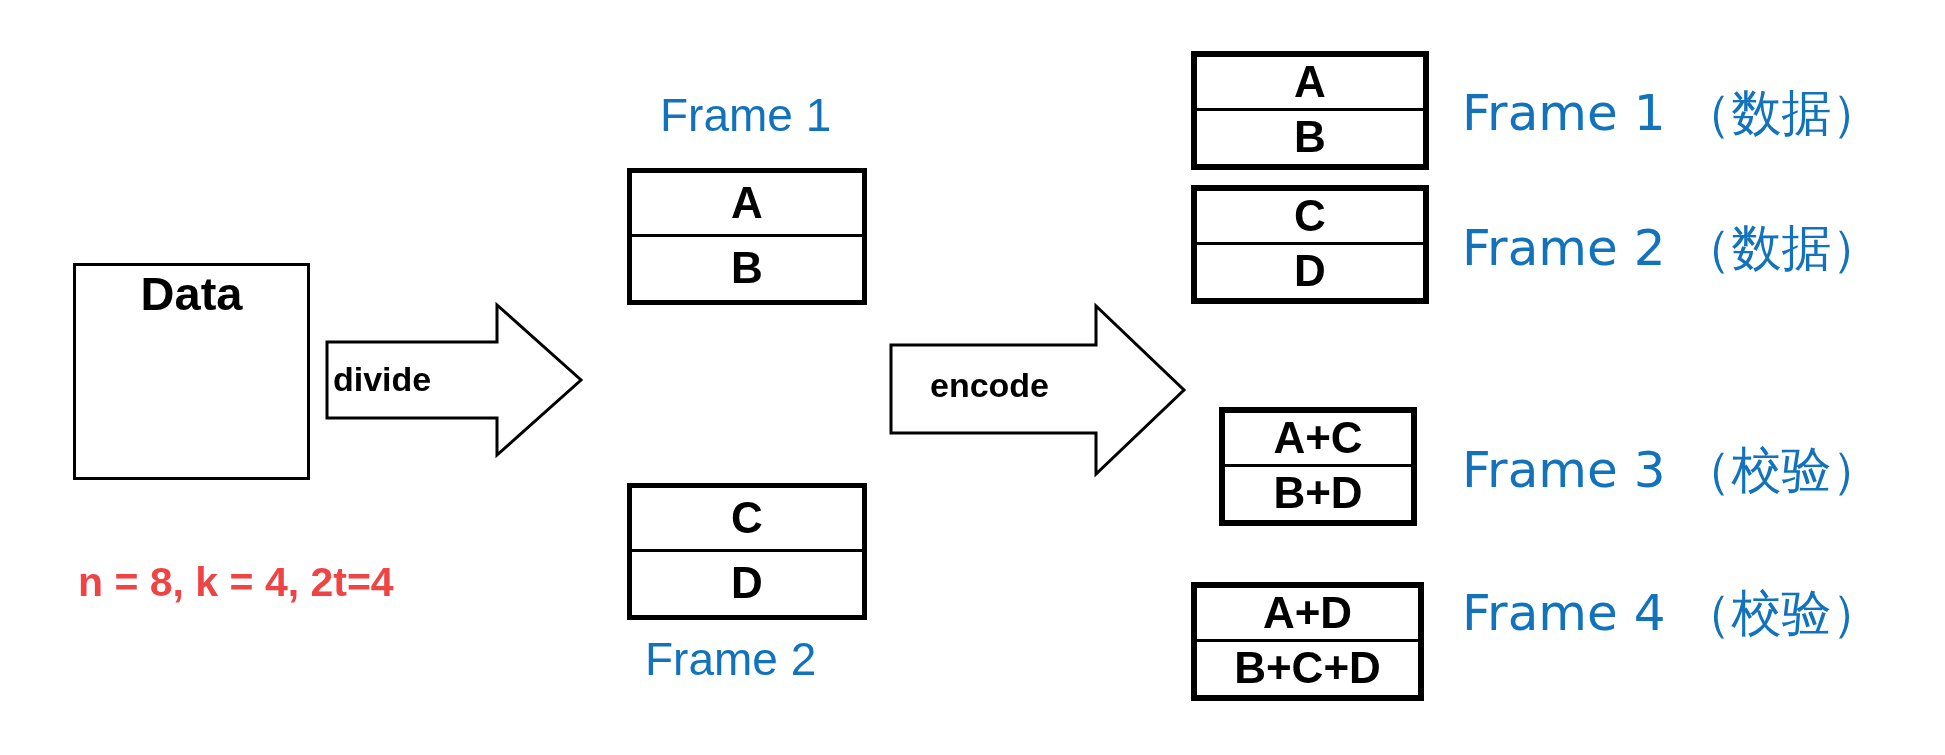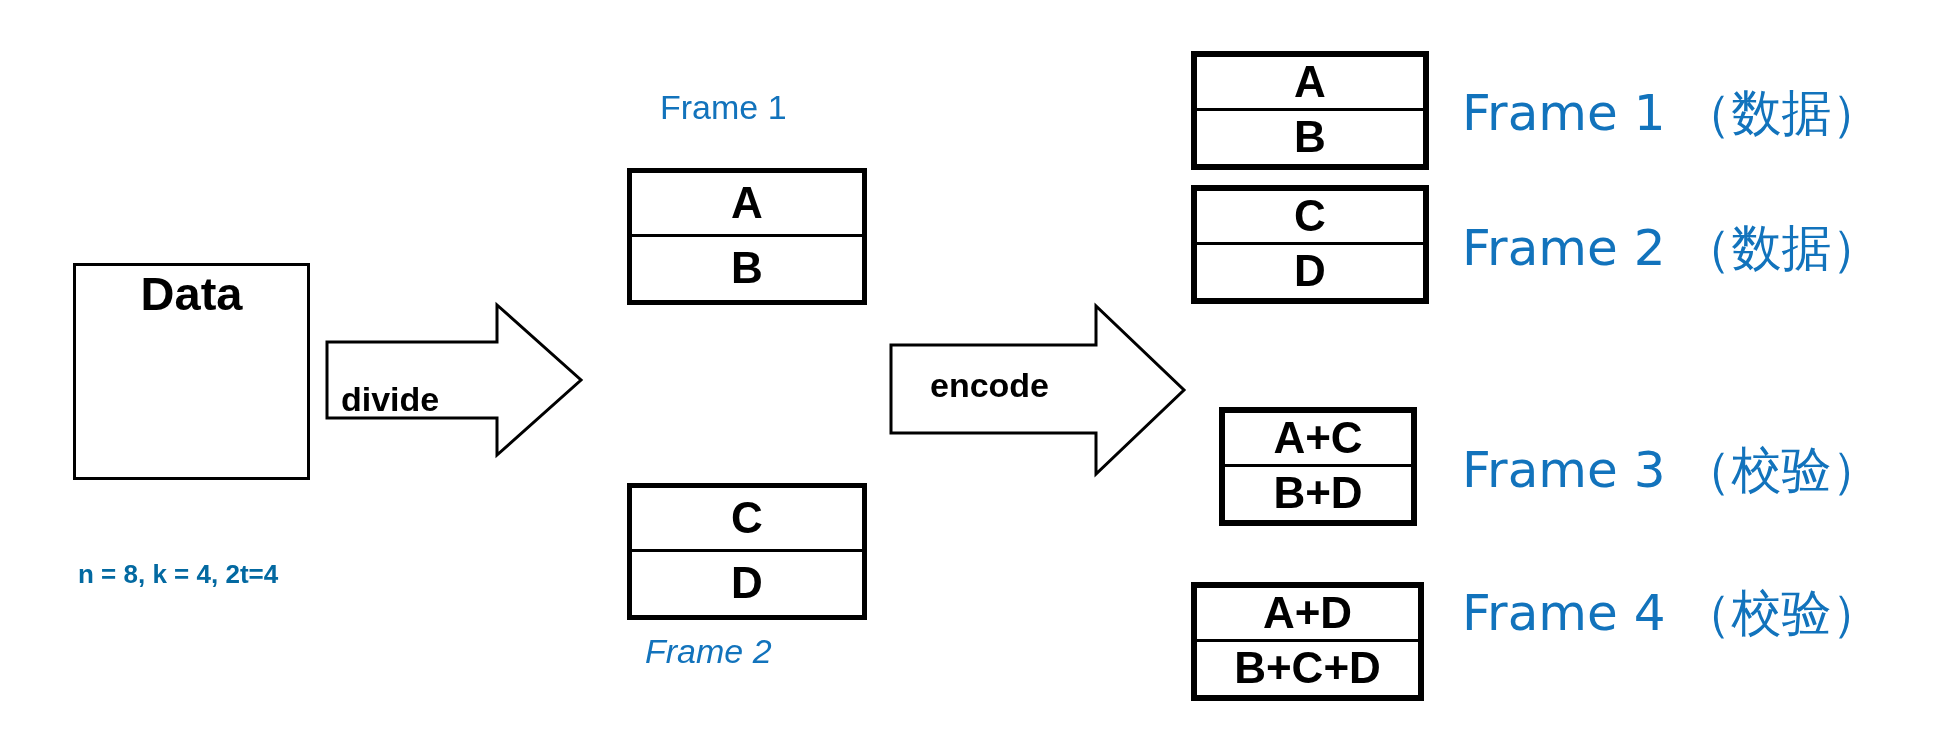--- a/index.html
+++ b/index.html
@@ -38,23 +38,23 @@
     font-size: 47px;
     font-weight: bold;
     color: #000000;
     letter-spacing: 0px;
   }
 
   
   .red-note {
     left: 78px;
     top: 559px;
-    font-size: 26px;
+    font-size: 41px;
     font-weight: bold;
-    color: #0369a1;
+    color: #ef4444;
     white-space: nowrap;
   }
 
   
   .arrow {
     
   }
   .arrow svg { display: block; }
   .arrow .arrow-text {
     position: absolute;
@@ -82,21 +82,21 @@
     font-weight: bold;
     color: #000000;
     line-height: 1;
     box-sizing: border-box;
   }
   .frame-box .cell.divider { border-bottom: 3px solid #000000; }
 
   
   .blue-label {
     color: #1273bc;
-    font-size: 34px;
+    font-size: 46px;
     white-space: nowrap;
     font-weight: normal;
   }
   .blue-label.big {
     font-size: 50px;
   }
   .cjk {
     font-family: "DejaVu Sans", "Liberation Sans", sans-serif;
   }
 </style>
@@ -108,36 +108,36 @@
   <div class="abs data-box">
     <span class="label">Data</span>
   </div>
 
   <div class="abs red-note">n = 8, k = 4, 2t=4</div>
 
   <div class="abs arrow" style="left:325px; top:300px; width:260px; height:160px;">
     <svg width="260" height="160" viewBox="0 0 260 160">
       <polygon points="2,42 172,42 172,5 256,80 172,155 172,118 2,118" fill="#ffffff" stroke="#000000" stroke-width="3" stroke-linejoin="miter"></polygon>
     </svg>
-    <span class="arrow-text" style="left:16px; top:60px;margin-top:20px;">divide</span>
+    <span class="arrow-text" style="left:8px; top:60px;">divide</span>
   </div>
 
   <div class="abs blue-label" style="left:660px; top:88px;">Frame 1</div>
 
   <div class="abs frame-box medium" style="left:627px; top:168px; width:240px; height:137px;">
     <div class="cell divider">A</div>
     <div class="cell">B</div>
   </div>
 
   <div class="abs frame-box medium" style="left:627px; top:483px; width:240px; height:137px;">
     <div class="cell divider">C</div>
     <div class="cell">D</div>
   </div>
 
-  <div class="abs blue-label" style="left:645px; top:632px;font-style:italic;">Frame 2</div>
+  <div class="abs blue-label" style="left:645px; top:632px;">Frame 2</div>
 
   <div class="abs arrow" style="left:888px; top:298px; width:300px; height:180px;text-align:right;">
     <svg width="300" height="180" viewBox="0 0 300 180">
       <polygon points="3,47 208,47 208,8 296,92 208,176 208,135 3,135" fill="#ffffff" stroke="#000000" stroke-width="3" stroke-linejoin="miter"></polygon>
     </svg>
     <span class="arrow-text" style="left:42px; top:68px;">encode</span>
   </div>
 
   <div class="abs frame-box thick" style="left:1191px; top:51px; width:238px; height:119px;">
     <div class="cell divider">A</div>

